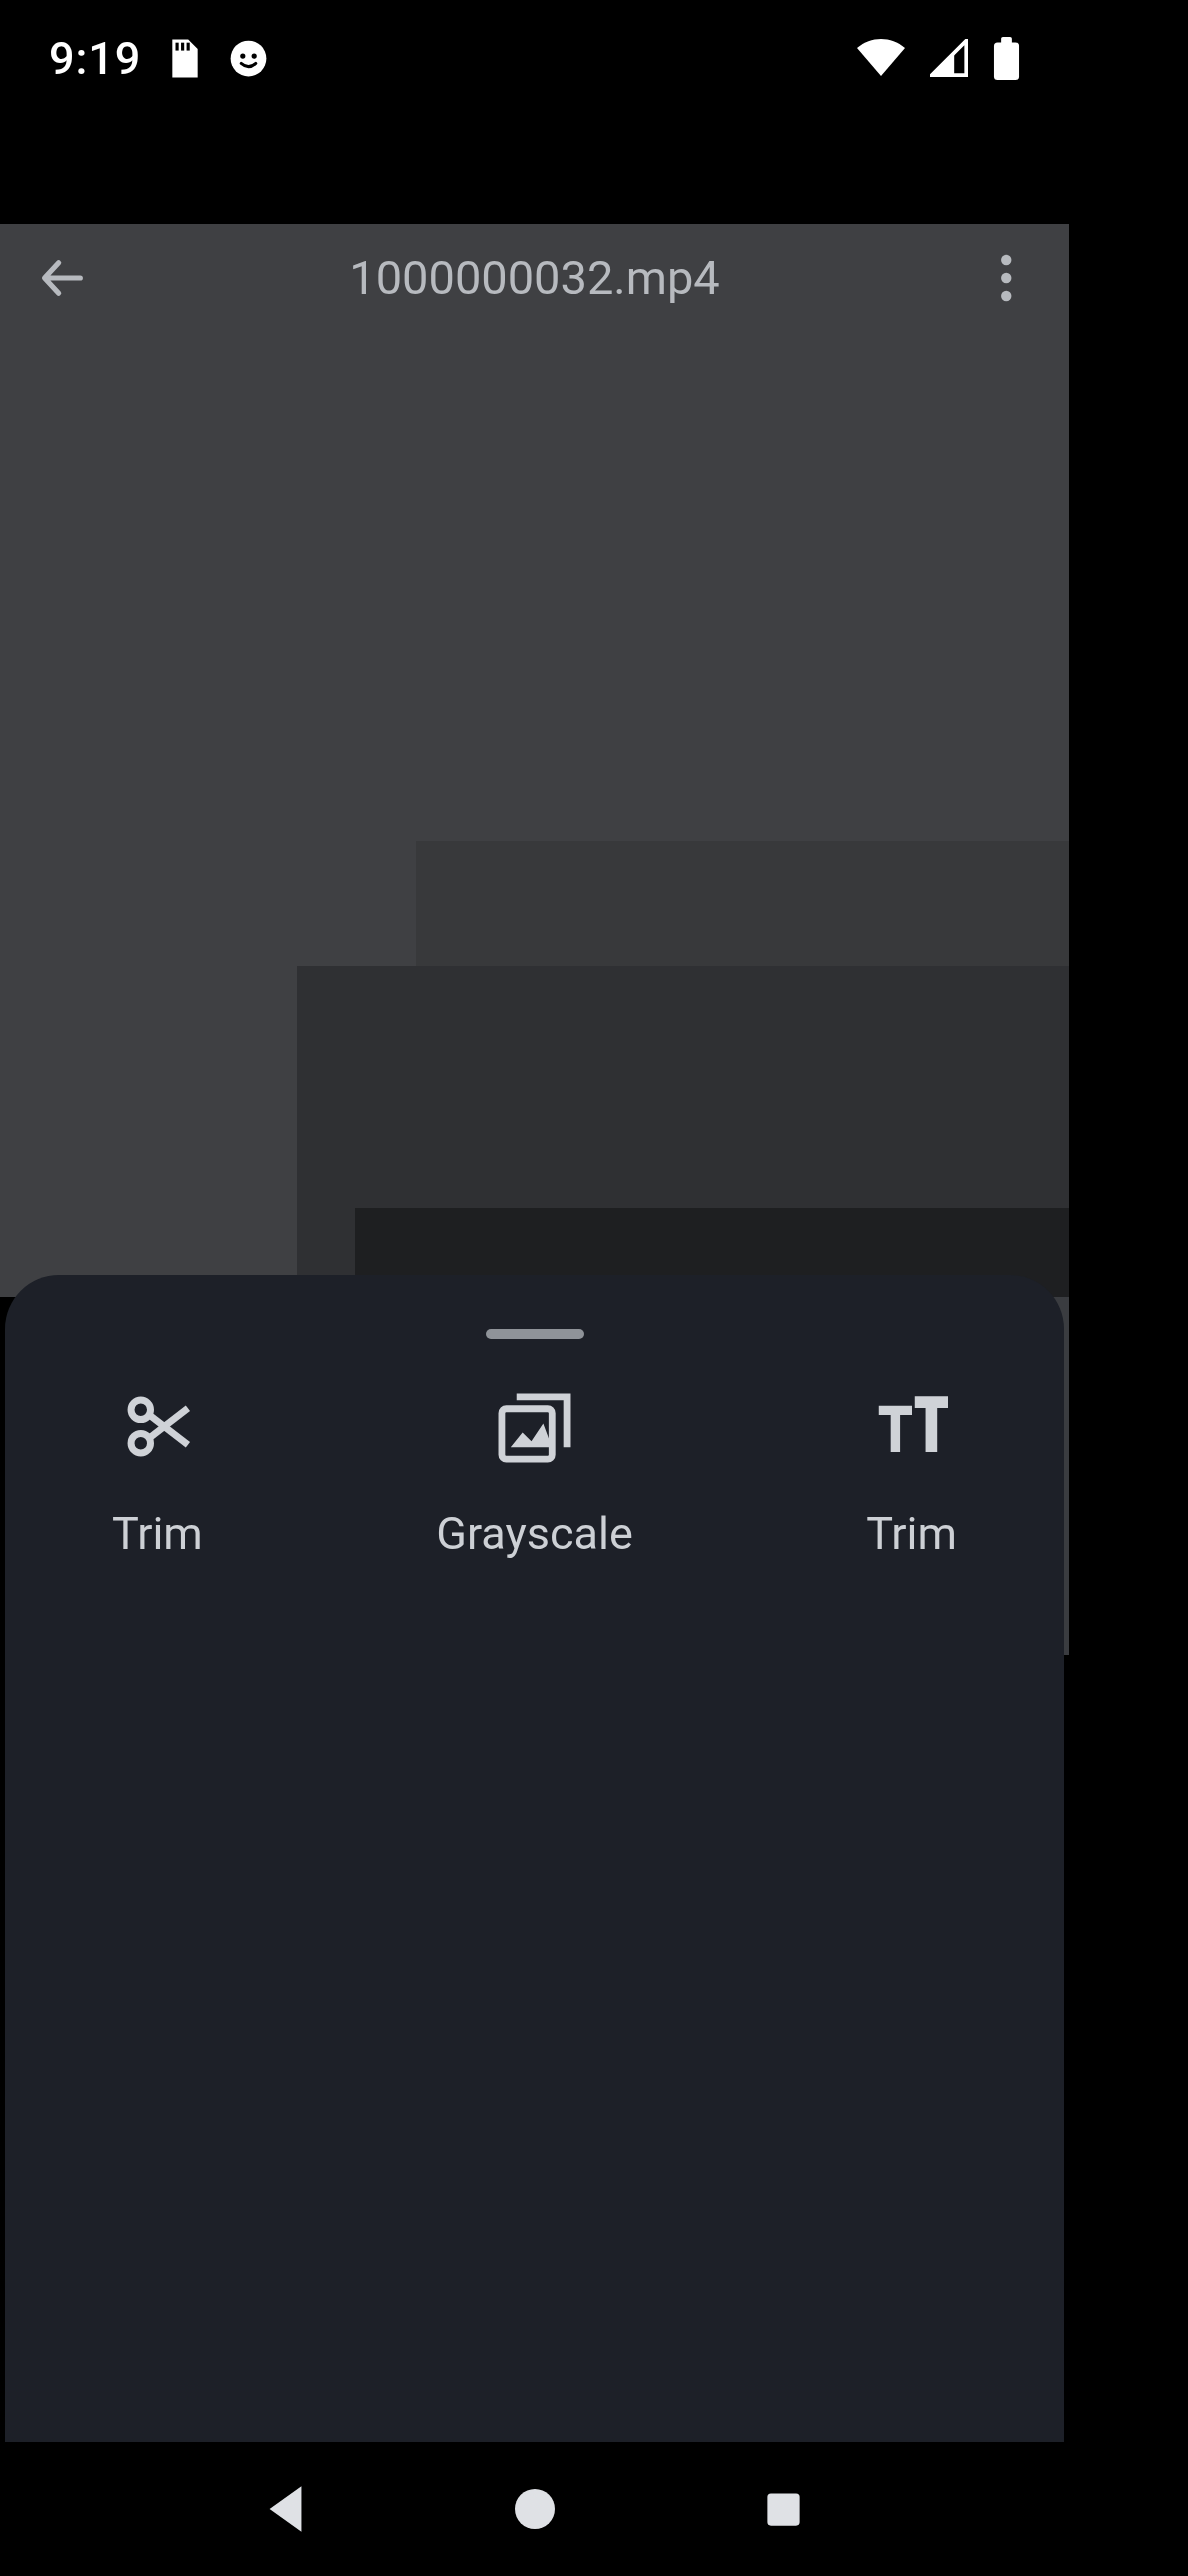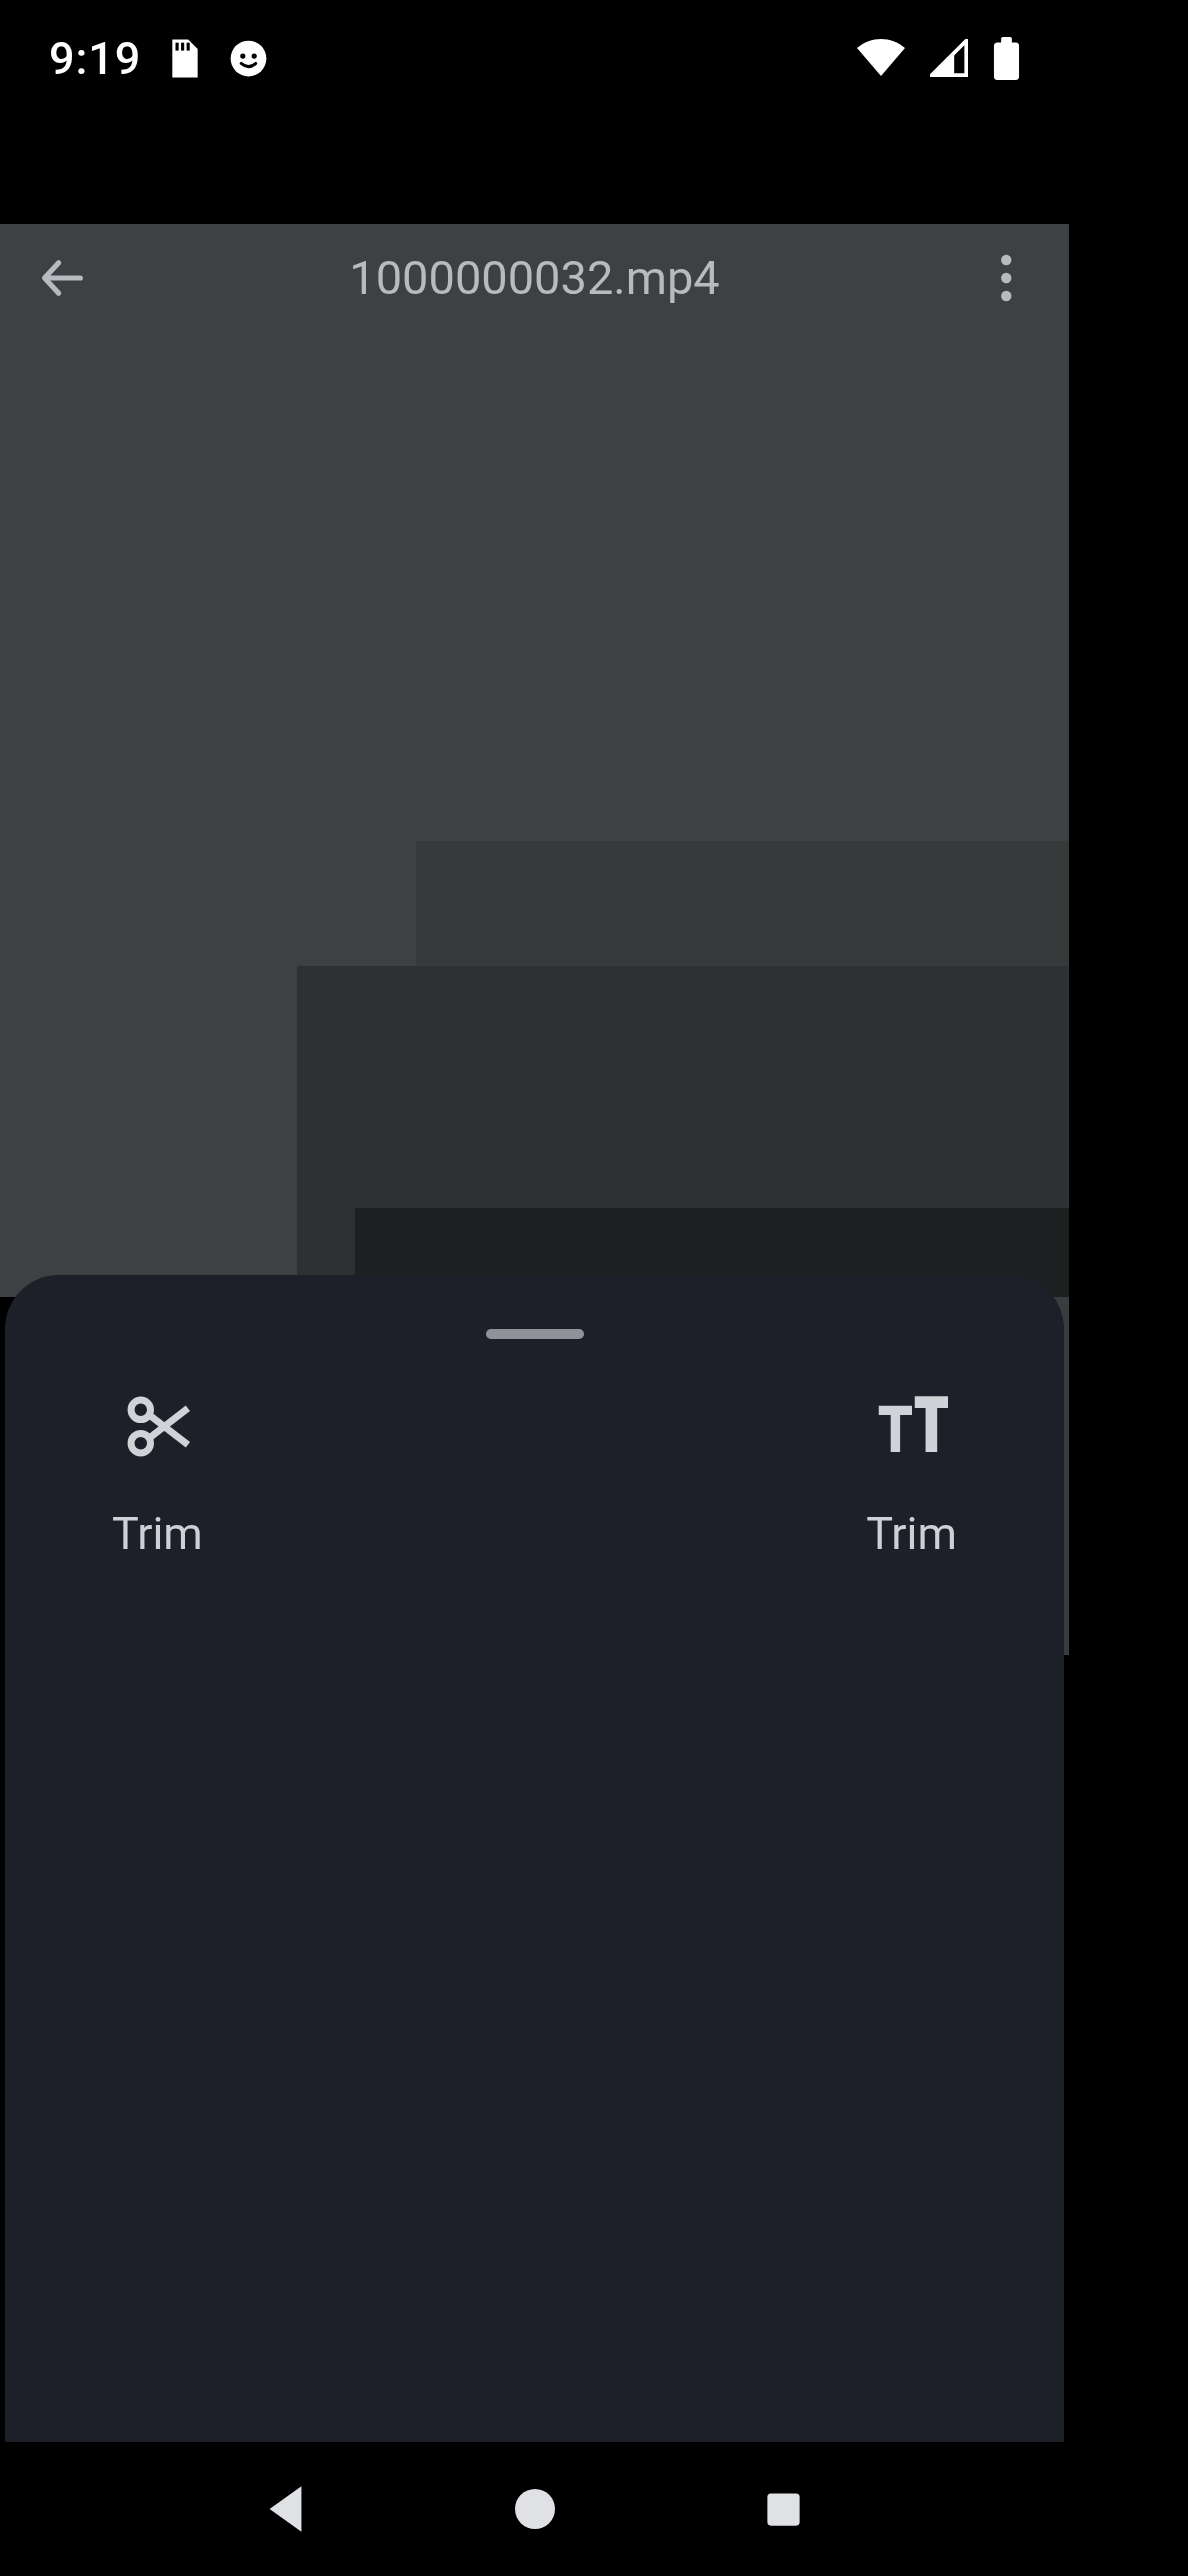--- a/index.html
+++ b/index.html
@@ -303,20 +303,32 @@
               <circle cx="6.5" cy="6.5" r="3.2" fill="none" stroke="#cfd2d7" stroke-width="2.3"></circle>
               <circle cx="6.5" cy="17.5" r="3.2" fill="none" stroke="#cfd2d7" stroke-width="2.3"></circle>
               <line x1="9" y1="8" x2="22" y2="18" stroke="#cfd2d7" stroke-width="2.3"></line>
               <line x1="9" y1="16" x2="22" y2="6" stroke="#cfd2d7" stroke-width="2.3"></line>
             </svg>
           </span>
         </div>
         <span class="filter-label">Trim</span>
       </div>
 
+      <div class="filter-item">
+        <div class="icon-box">
+          <span>
+            <svg width="77" height="77" viewBox="0 0 26 26">
+              <rect x="2" y="7" width="17" height="17" rx="1.5" fill="none" stroke="#cfd2d7" stroke-width="2.3"></rect>
+              <path d="M7 3 L24 3 L24 20" fill="none" stroke="#cfd2d7" stroke-width="2.3"></path>
+              <path d="M5 20 L9 15 L12 18 L16 12 L19 20 Z" fill="#cfd2d7"></path>
+            </svg>
+          </span>
+        </div>
+        <span class="filter-label">Grayscale</span>
+      </div>
 
 
       <div class="filter-item">
         <div class="icon-box">
           <span>
             <svg width="72" height="64" viewBox="0 0 26 22">
               <path d="M1 5 L13 5 M7 5 L7 20" stroke="#cfd2d7" stroke-width="3.4" fill="none"></path>
               <path d="M14 2 L26 2 M20 2 L20 20" stroke="#cfd2d7" stroke-width="4.2" fill="none"></path>
             </svg>
           </span>

